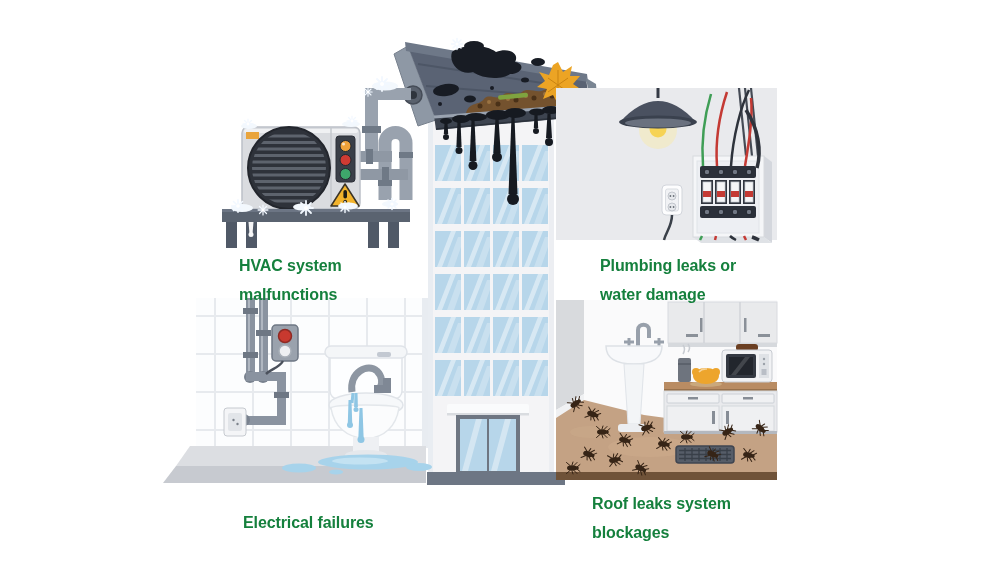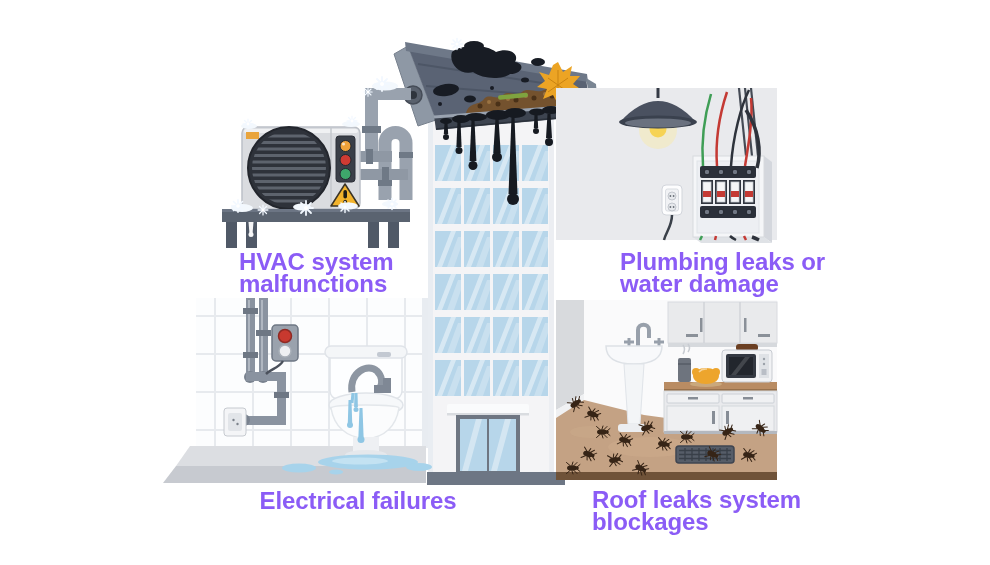--- a/index.html
+++ b/index.html
@@ -1,23 +1,23 @@
 <!DOCTYPE html>
 <html><head>
 <meta charset="utf-8">
 <style>
   html,body{margin:0;padding:0;background:#ffffff;}
   .stage{position:relative;width:990px;height:565px;background:#ffffff;overflow:hidden;
          font-family:"Liberation Sans",sans-serif;}
   .stage svg{position:absolute;left:0;top:0;}
-  .cap{position:absolute;font-size:24px;line-height:22px;font-weight:600;color:#8b5cf6;
+  .cap{position:absolute;font-size:16px;line-height:29px;font-weight:600;color:#15803d;
        letter-spacing:-0.1px;white-space:pre-line;}
   #cap-hvac{left:239px;top:251px;width:220px;}
-  #cap-plumb{left:620px;top:251px;width:230px;}
-  #cap-elec{left:243px;top:490px;width:230px;text-align:center;}
+  #cap-plumb{left:600px;top:251px;width:230px;}
+  #cap-elec{left:243px;top:508px;width:230px;}
   #cap-roof{left:592px;top:489px;width:230px;}
 </style>
 </head>
 <body>
 
 <div class="stage">
 
 <svg width="990" height="565" viewBox="0 0 990 565" xmlns="http://www.w3.org/2000/svg">
   <defs>
     <g id="win">

